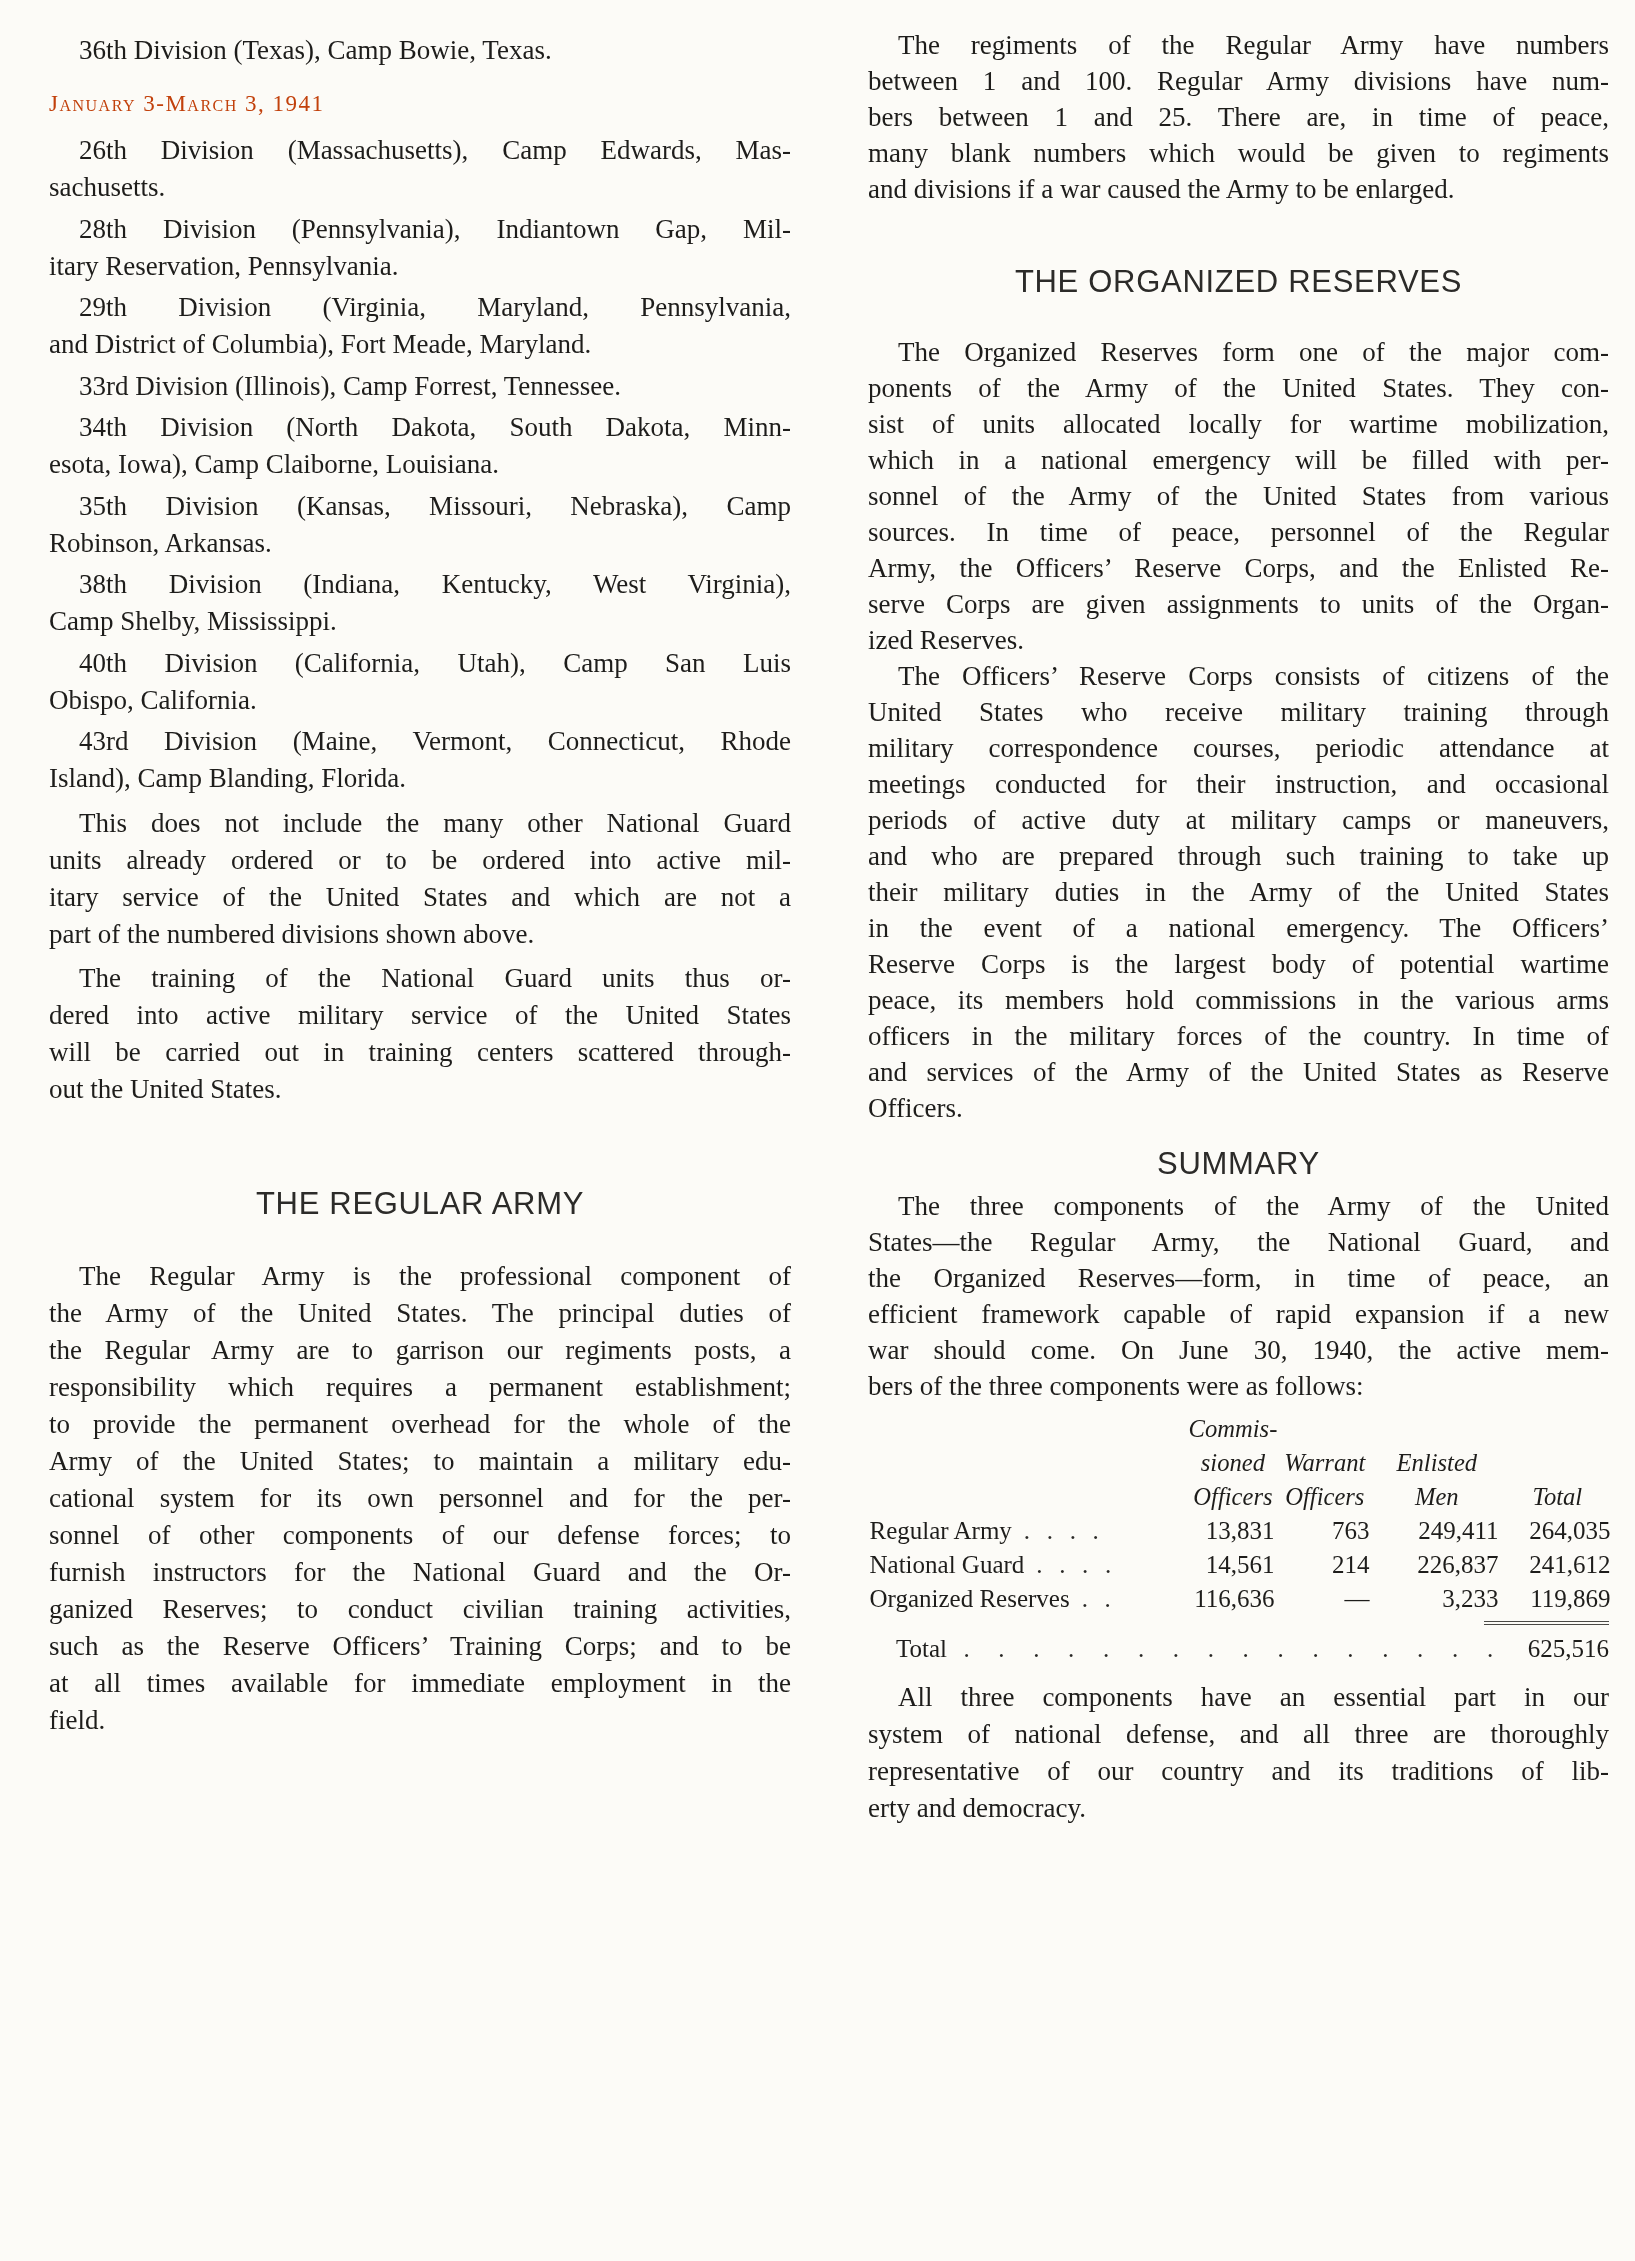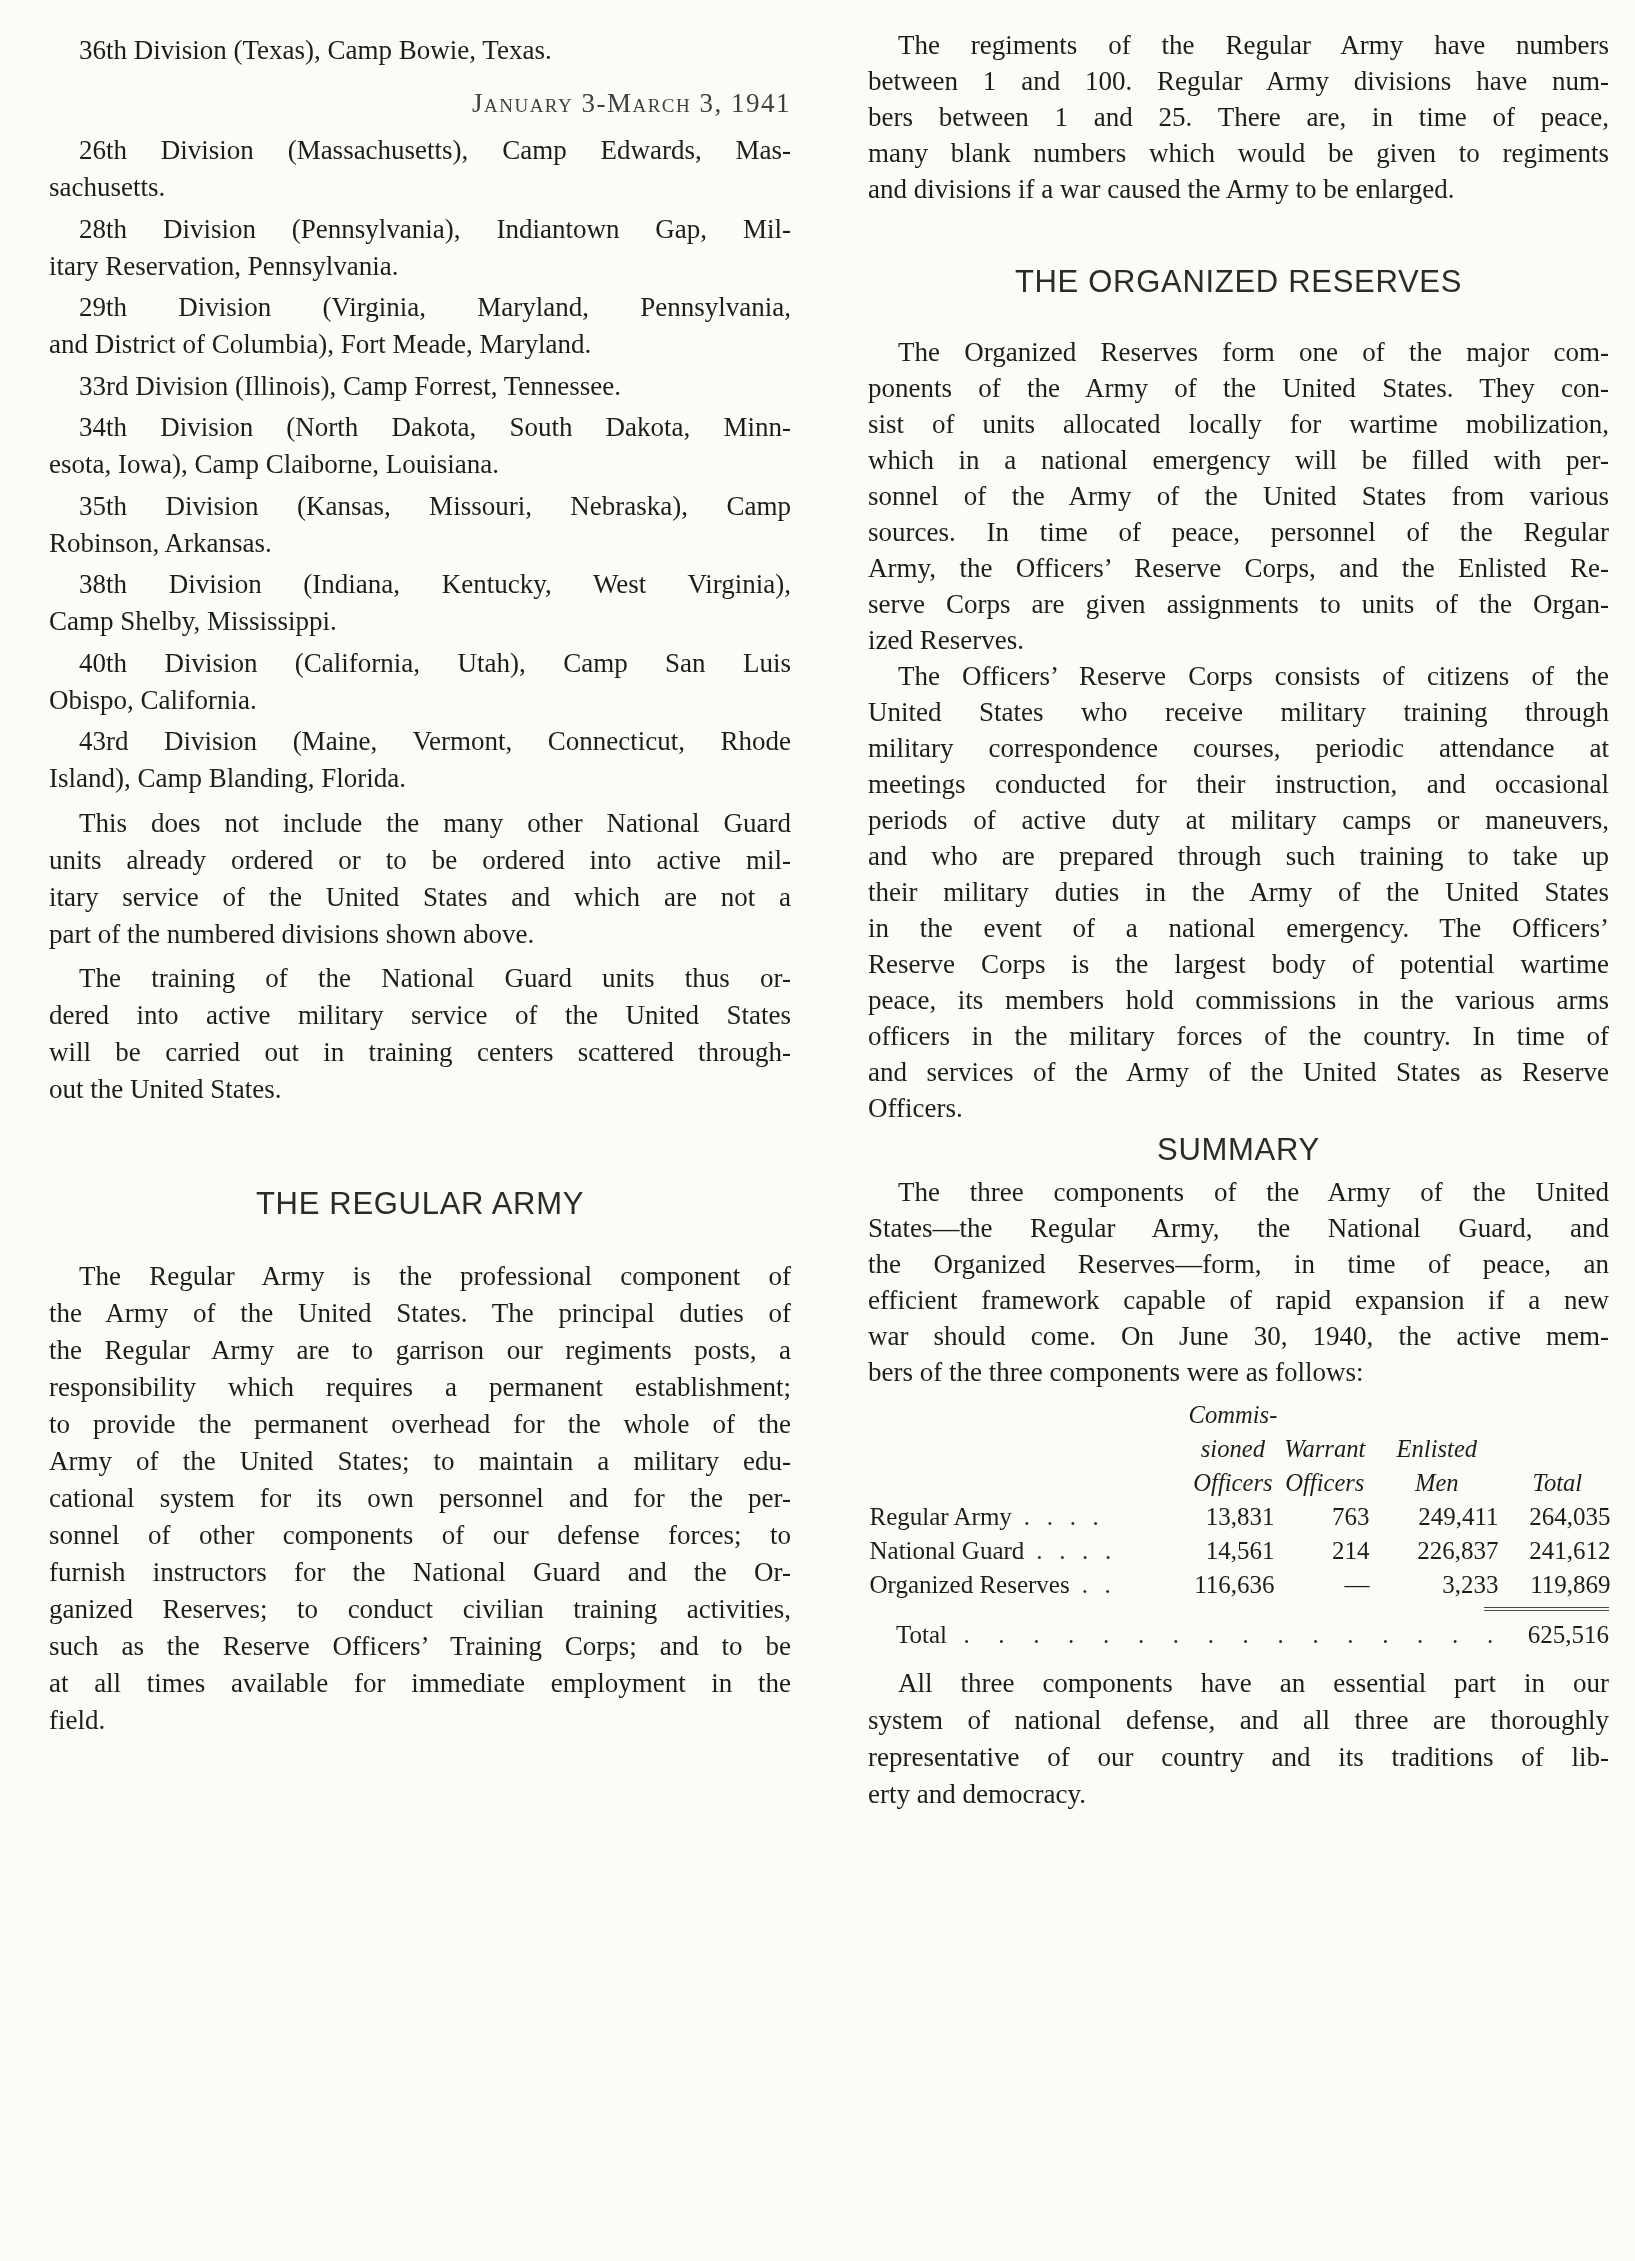--- a/index.html
+++ b/index.html
@@ -21,44 +21,44 @@
     text-align-last:justify;
     white-space:normal;
   }
   .col-left .line{font-size:27px;line-height:37px;}
   .col-right .line{font-size:27px;line-height:36px;}
   .line.last{text-align-last:left;}
   .line.ind{text-indent:30px;}
 
   .date-heading{
     font-variant:small-caps;
-    font-size:27px;line-height:37px;
+    font-size:23px;line-height:37px;
     letter-spacing:1.5px;
-    text-align:right;
+    text-align:left;
     margin-top:16.4px;
-    color:#404040;
+    color:#c2410c;
   }
   .division-entry{margin-top:4.5px;}
   .division-entry.first-entry{margin-top:10.4px;}
   .para{margin-top:7.5px;}
 
   .sans-heading{
     font-family:"Liberation Sans", sans-serif;
     font-weight:normal;
     font-size:31px;line-height:36px;
     letter-spacing:0.7px;
     text-align:center;
     color:#2c2b29;
   }
   .h-regular-army{margin-top:78px;}
   .para-regular-army{margin-top:36px;}
   .h-organized{margin-top:57px;}
   .para-organized-1{margin-top:34px;}
   .para-officers{margin-top:0px;}
-  .h-summary{margin-top:6px;}
+  .h-summary{margin-top:20px;}
   .para-summary{margin-top:6px;}
 
   
   .s-table{margin-top:7.5px;}
   .throw,.trow{display:flex;}
   .throw{align-items:flex-end;font-style:italic;}
   .th .line{
     font-size:24.6px;line-height:34px;
     text-align:center;text-align-last:center;
   }

